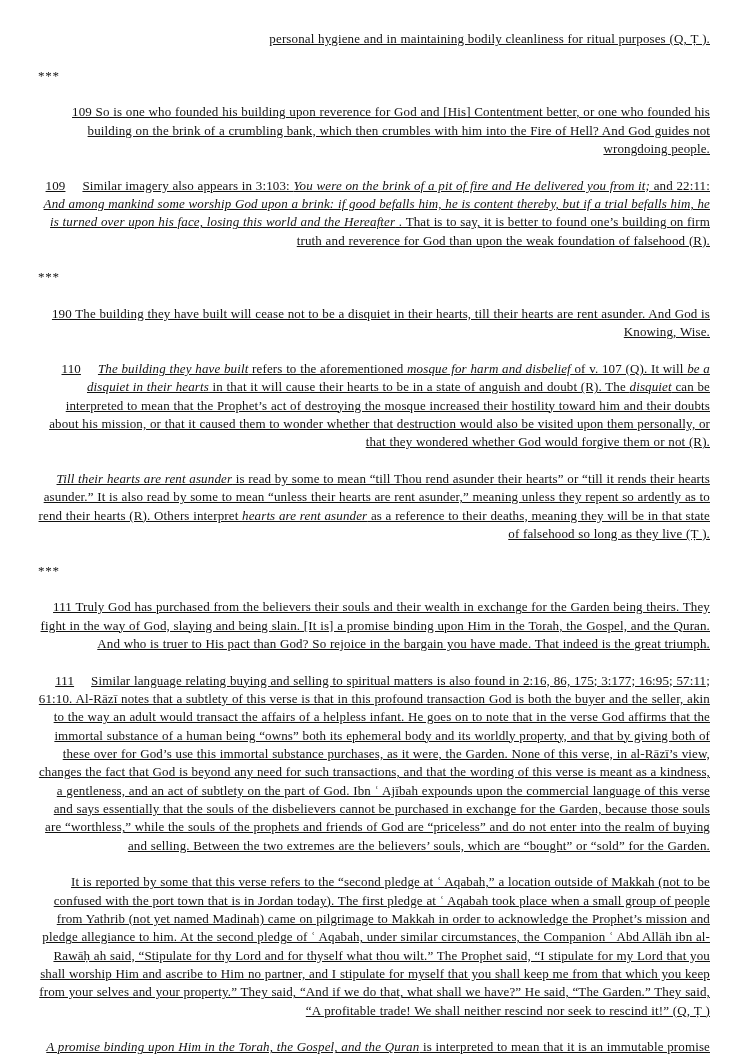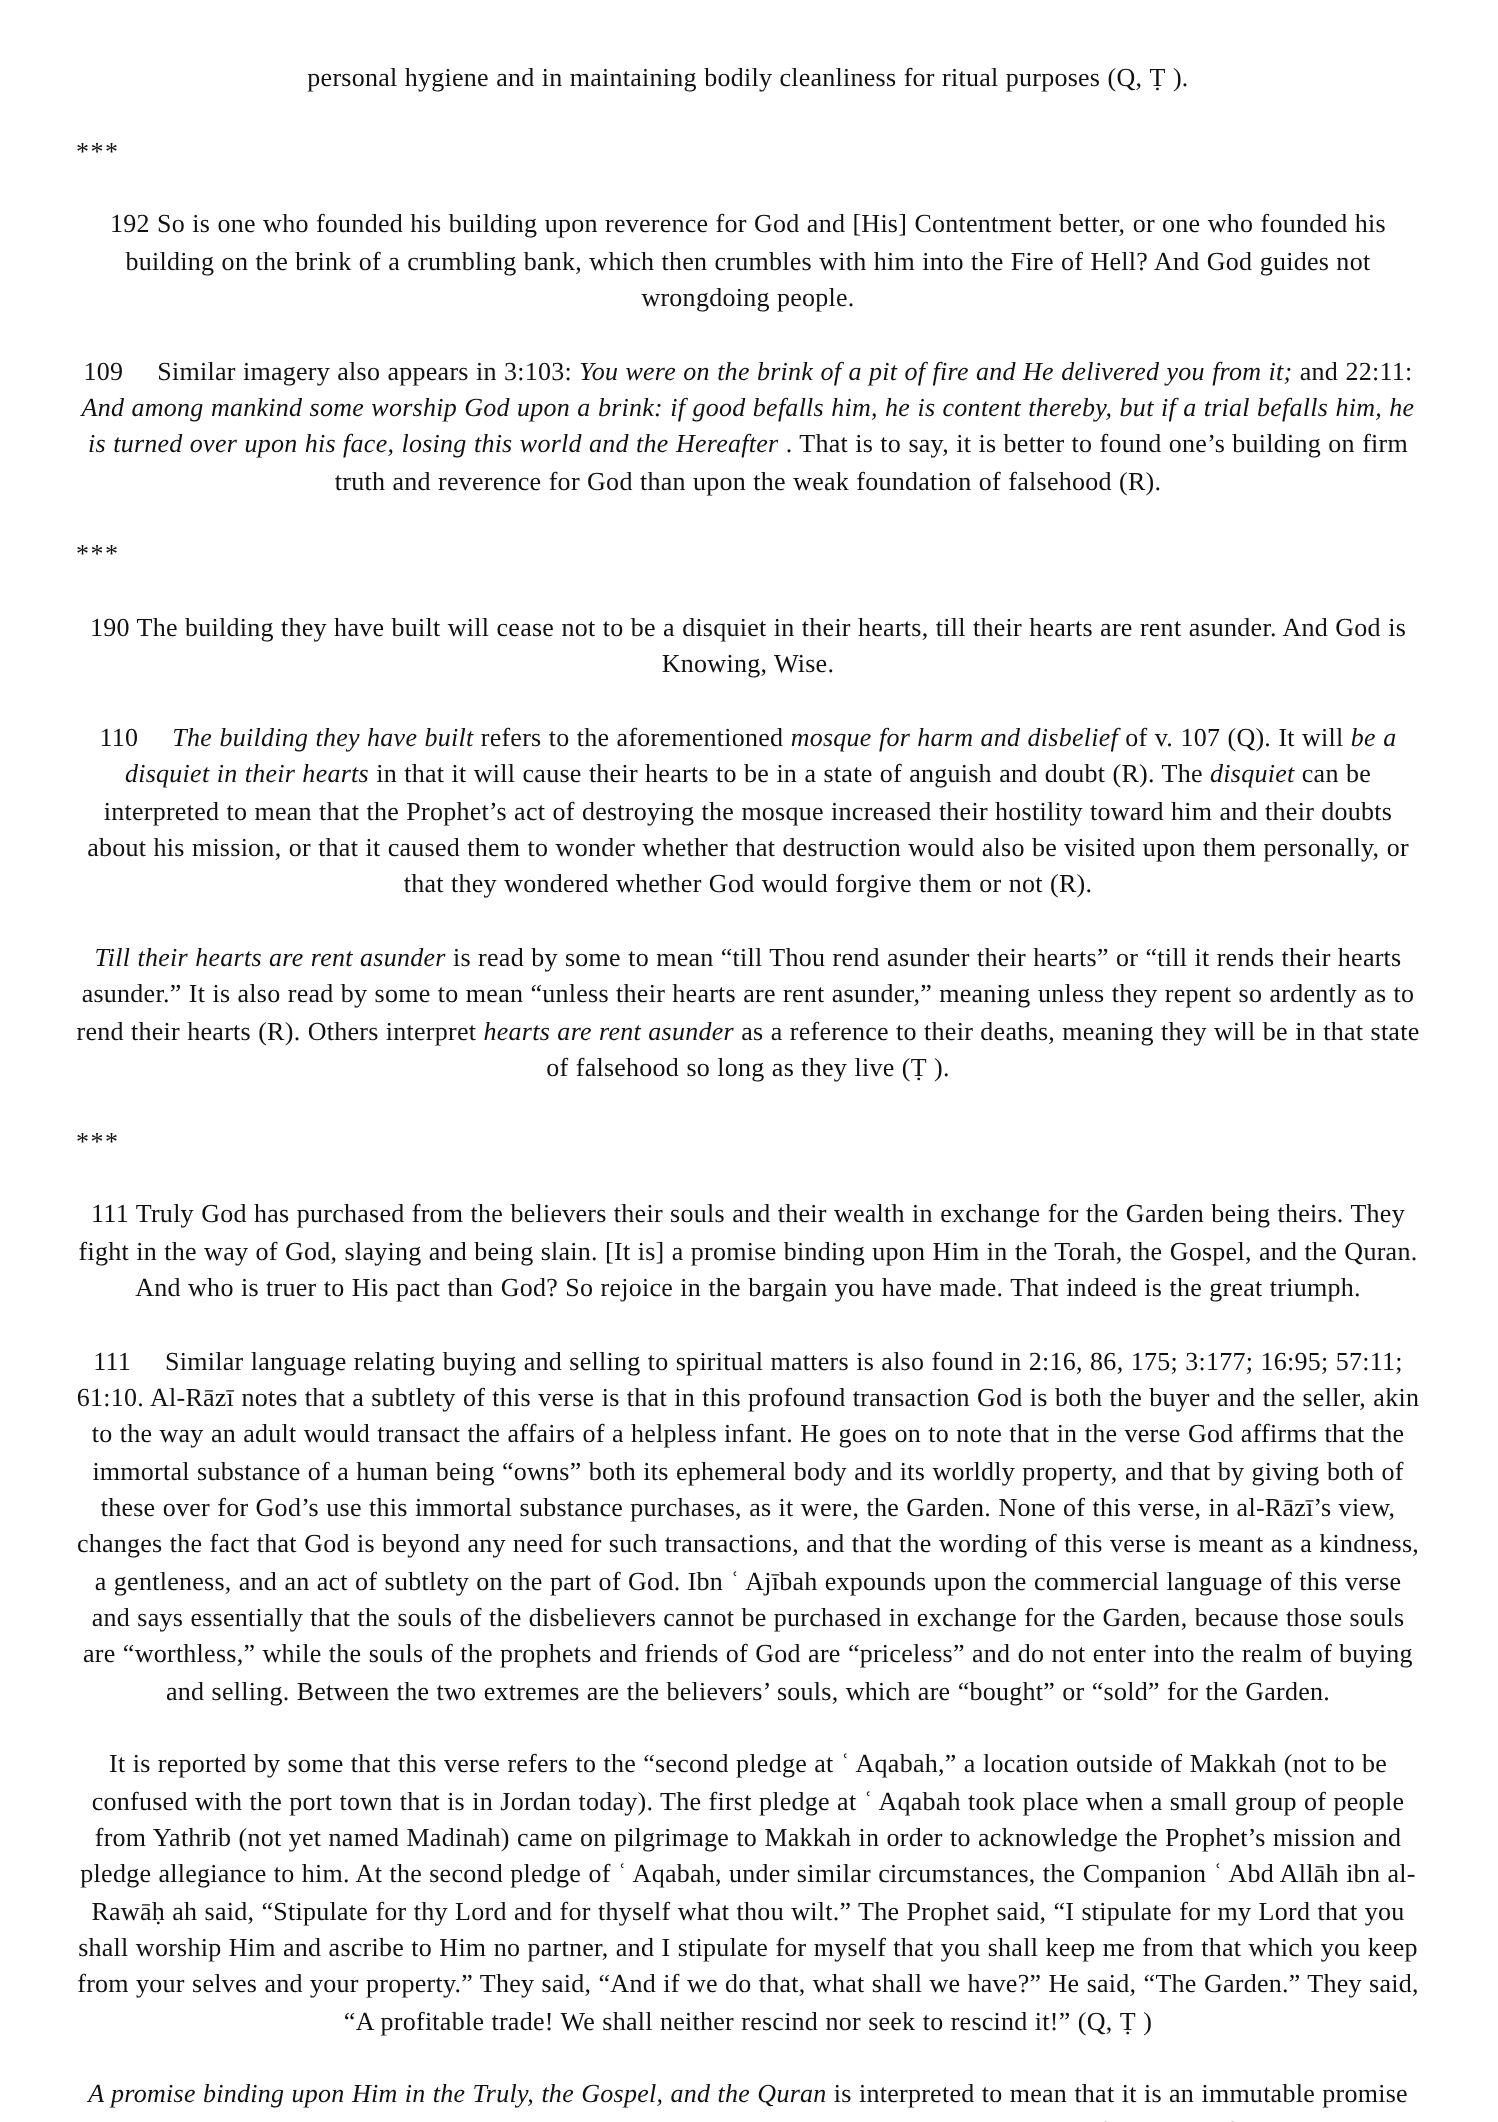--- a/index.html
+++ b/index.html
@@ -16,24 +16,25 @@
     width: 749px;
     height: 1061px;
     background: #ffffff;
     overflow: hidden;
     box-sizing: border-box;
     padding: 30px 39px 0 38px;
   }
   .block {
     font-size: 13.0px;
     line-height: 18.35px;
-    text-align: center;
+    text-align: right;
     margin: 0 0 18.3px 0;
     letter-spacing: 0.01em;
     word-spacing: 0.02em;
+    text-decoration: underline;
   }
   .verse {
     
   }
   .commentary {
     
   }
   .divider {
     font-size: 13.0px;
     line-height: 18.35px;
@@ -51,25 +52,25 @@
     font-style: italic;
   }
 </style>
 </head>
 <body>
 
 <div class="page">
   <div id="content">
       <p class="block commentary">personal hygiene and in maintaining bodily cleanliness for ritual purposes (Q, Ṭ ).</p>
       <p class="divider">***</p>
-      <p class="block verse">192 So is one who founded his building upon reverence for God and [His] Contentment better, or one who founded his building on the brink of a crumbling bank, which then crumbles with him into the Fire of Hell? And God guides not wrongdoing people.</p>
+      <p class="block verse">109 So is one who founded his building upon reverence for God and [His] Contentment better, or one who founded his building on the brink of a crumbling bank, which then crumbles with him into the Fire of Hell? And God guides not wrongdoing people.</p>
       <p class="block commentary"><span class="vnum">109</span><span class="gap"></span><span>Similar imagery also appears in 3:103: </span><i>You were on the brink of a pit of fire and He delivered you from it;</i><span> and 22:11: </span><i>And among mankind some worship God upon a brink: if good befalls him, he is content thereby, but if a trial befalls him, he is turned over upon his face, losing this world and the Hereafter</i><span> . That is to say, it is better to found one’s building on firm truth and reverence for God than upon the weak foundation of falsehood (R).</span></p>
       <p class="divider">***</p>
       <p class="block verse">190 The building they have built will cease not to be a disquiet in their hearts, till their hearts are rent asunder. And God is Knowing, Wise.</p>
       <p class="block commentary"><span class="vnum">110</span><span class="gap"></span><i>The building they have built</i><span> refers to the aforementioned </span><i>mosque for harm and disbelief</i><span> of v. 107 (Q). It will </span><i>be a disquiet in their hearts</i><span> in that it will cause their hearts to be in a state of anguish and doubt (R). The </span><i>disquiet</i><span> can be interpreted to mean that the Prophet’s act of destroying the mosque increased their hostility toward him and their doubts about his mission, or that it caused them to wonder whether that destruction would also be visited upon them personally, or that they wondered whether God would forgive them or not (R).</span></p>
       <p class="block commentary"><i>Till their hearts are rent asunder</i><span> is read by some to mean “till Thou rend asunder their hearts” or “till it rends their hearts asunder.” It is also read by some to mean “unless their hearts are rent asunder,” meaning unless they repent so ardently as to rend their hearts (R). Others interpret </span><i>hearts are rent asunder</i><span> as a reference to their deaths, meaning they will be in that state of falsehood so long as they live (Ṭ ).</span></p>
       <p class="divider">***</p>
       <p class="block verse">111 Truly God has purchased from the believers their souls and their wealth in exchange for the Garden being theirs. They fight in the way of God, slaying and being slain. [It is] a promise binding upon Him in the Torah, the Gospel, and the Quran. And who is truer to His pact than God? So rejoice in the bargain you have made. That indeed is the great triumph.</p>
       <p class="block commentary"><span class="vnum">111</span><span class="gap"></span><span>Similar language relating buying and selling to spiritual matters is also found in 2:16, 86, 175; 3:177; 16:95; 57:11; 61:10. Al-Rāzī notes that a subtlety of this verse is that in this profound transaction God is both the buyer and the seller, akin to the way an adult would transact the affairs of a helpless infant. He goes on to note that in the verse God affirms that the immortal substance of a human being “owns” both its ephemeral body and its worldly property, and that by giving both of these over for God’s use this immortal substance purchases, as it were, the Garden. None of this verse, in al-Rāzī’s view, changes the fact that God is beyond any need for such transactions, and that the wording of this verse is meant as a kindness, a gentleness, and an act of subtlety on the part of God. Ibn ʿ Ajībah expounds upon the commercial language of this verse and says essentially that the souls of the disbelievers cannot be purchased in exchange for the Garden, because those souls are “worthless,” while the souls of the prophets and friends of God are “priceless” and do not enter into the realm of buying and selling. Between the two extremes are the believers’ souls, which are “bought” or “sold” for the Garden.</span></p>
       <p class="block commentary"><span>It is reported by some that this verse refers to the “second pledge at ʿ Aqabah,” a location outside of Makkah (not to be confused with the port town that is in Jordan today). The first pledge at ʿ Aqabah took place when a small group of people from Yathrib (not yet named Madinah) came on pilgrimage to Makkah in order to acknowledge the Prophet’s mission and pledge allegiance to him. At the second pledge of ʿ Aqabah, under similar circumstances, the Companion ʿ Abd Allāh ibn al-Rawāḥ ah said, “Stipulate for thy Lord and for thyself what thou wilt.” The Prophet said, “I stipulate for my Lord that you shall worship Him and ascribe to Him no partner, and I stipulate for myself that you shall keep me from that which you keep from your selves and your property.” They said, “And if we do that, what shall we have?” He said, “The Garden.” They said, “A profitable trade! We shall neither rescind nor seek to rescind it!” (Q, Ṭ )</span></p>
-      <p class="block commentary"><i>A promise binding upon Him in the Truly, the Gospel, and the Quran</i><span> is interpreted to mean that it is an immutable promise that such people will be rewarded thus, going all the way back to the Torah (R). The pact refers to the aforementioned purchase by God of the souls and wealth of the believers, as does </span></p>
+      <p class="block commentary"><i>A promise binding upon Him in the Torah, the Gospel, and the Quran</i><span> is interpreted to mean that it is an immutable promise that such people will be rewarded thus, going all the way back to the Torah (R). The pact refers to the aforementioned purchase by God of the souls and wealth of the believers, as does </span></p>
     </div>
 </div>
 
 </body></html>

